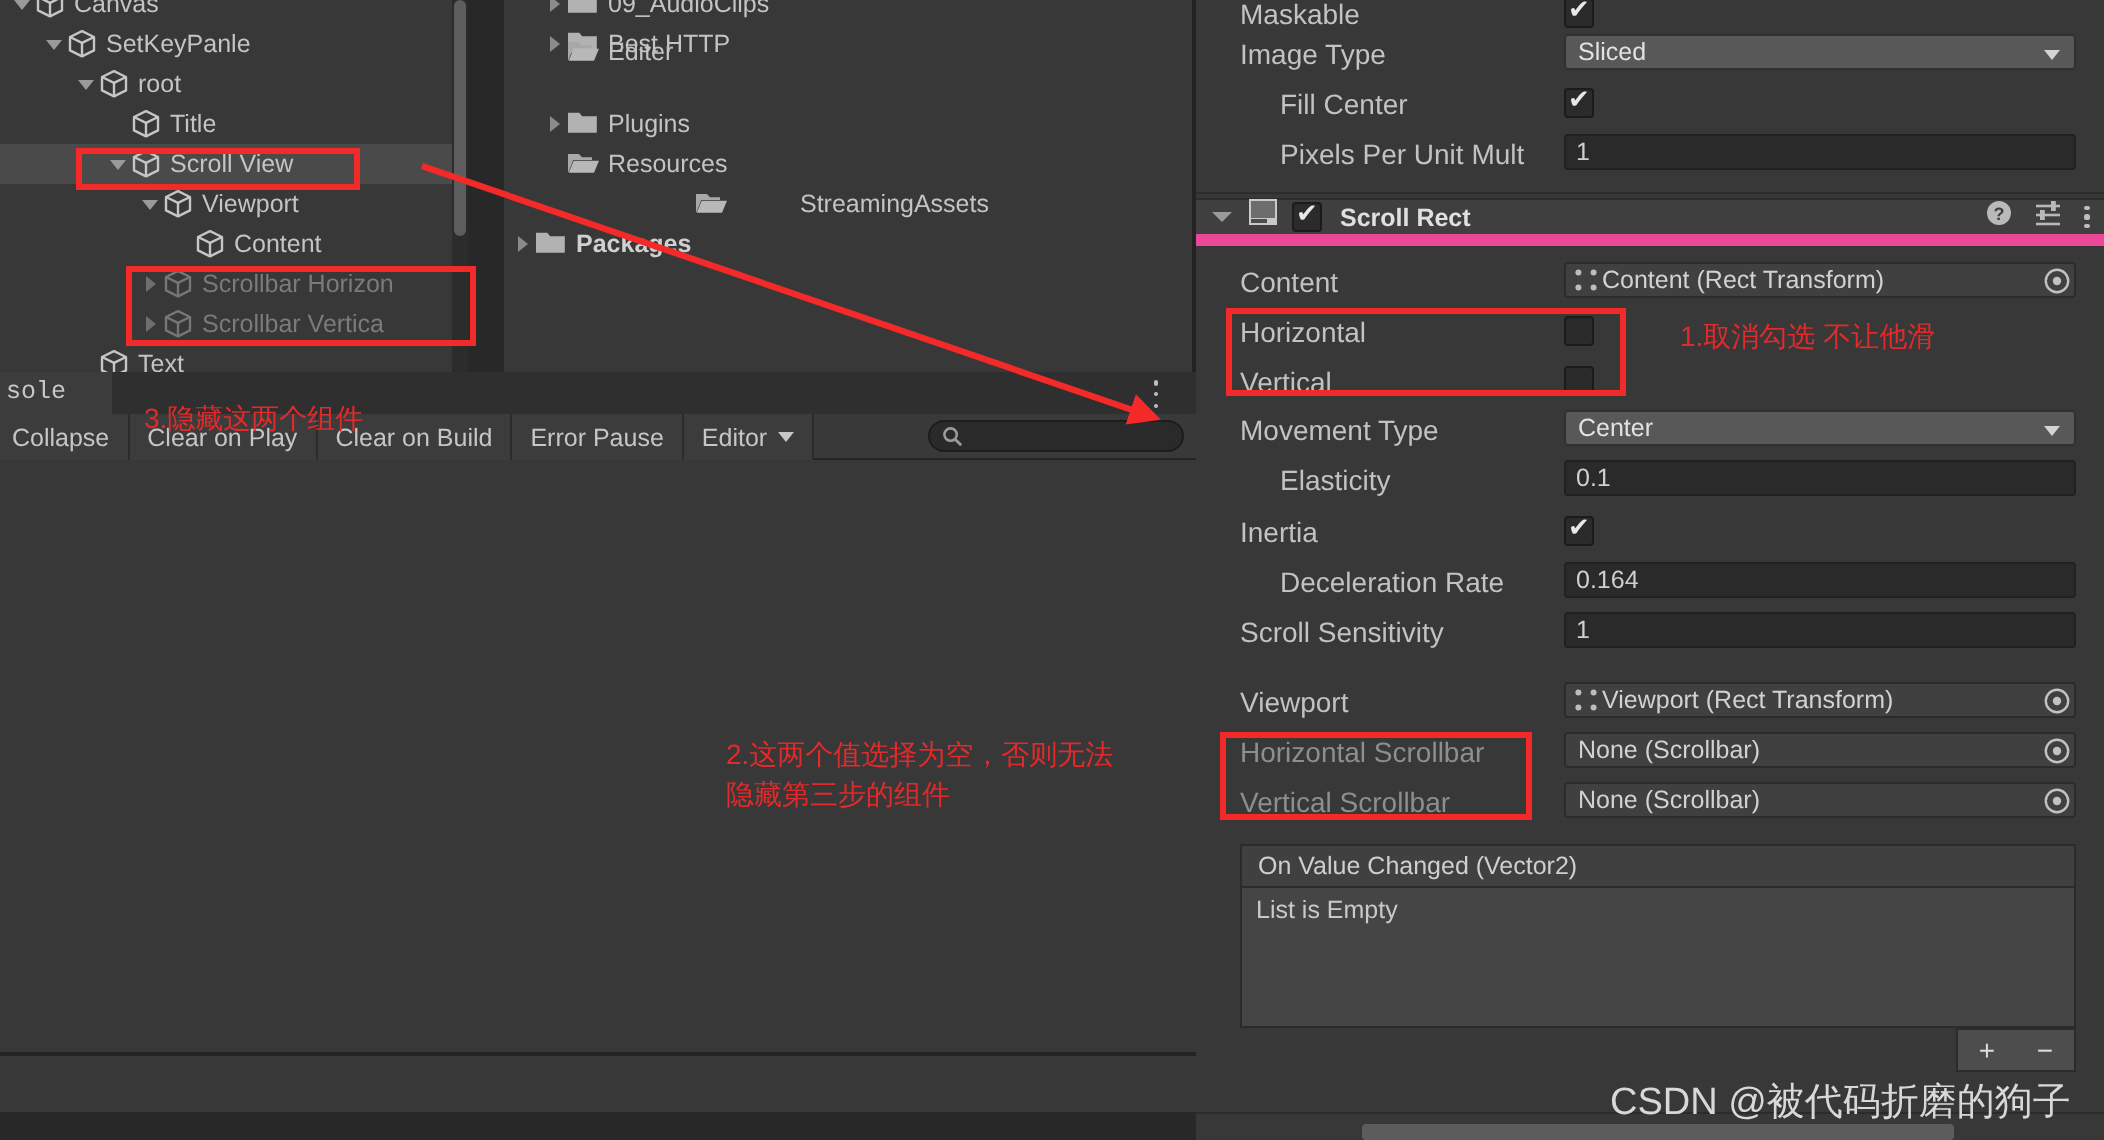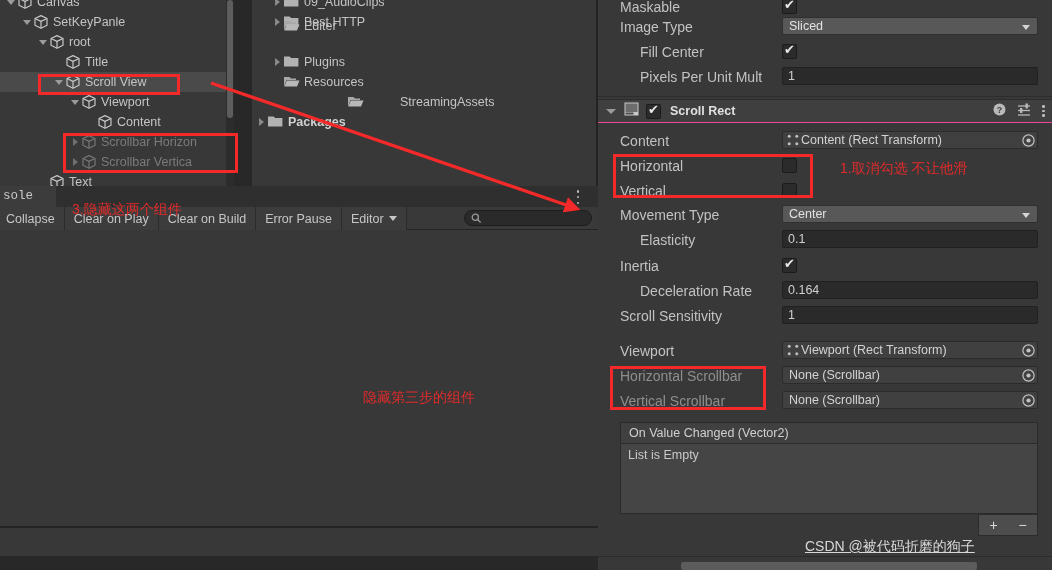--- a/index.html
+++ b/index.html
@@ -69,40 +69,40 @@
      border-left:4px solid transparent; border-right:4px solid transparent; border-top:5px solid #d4d4d4; }
   .iobj { position:absolute; height:18px; background:#404040; border:1px solid #2b2b2b;
      color:#d2d2d2; font-size:12.5px; display:flex; align-items:center; padding-left:4px; border-radius:2px; }
   .objpick { position:absolute; right:0; top:0; width:18px; height:16px;
      display:flex; align-items:center; justify-content:center; }
   .chk { position:absolute; width:15px; height:15px; background:#2b2b2b; border:1px solid #1b1b1b; border-radius:2px; }
   .chk.on::after { content:"✔"; position:absolute; left:1px; top:-3px; font-size:13px; color:#e8e8e8; }
   .sep { position:absolute; left:0; width:454px; height:1px; background:#2d2d2d; }
 
   #comp-header { position:absolute; left:0; top:99px; width:454px; height:24px; background:#3f3f3f;
-     border-top:1px solid #2c2c2c; border-bottom:1px solid #ec4899; display:flex; align-items:center; }
+     border-top:1px solid #2c2c2c; border-bottom:6px solid #ec4899; display:flex; align-items:center; }
   #comp-title { color:#e0e0e0; font-size:12.5px; font-weight:bold; }
 
   #evtbox { position:absolute; left:22px; top:422px; width:418px; height:92px; }
   #evt-head { position:absolute; left:0; top:0; width:418px; height:22px; background:#404040;
      border:1px solid #2b2b2b; color:#cfcfcf; font-size:12.5px; display:flex; align-items:center; padding-left:8px; }
   #evt-body { position:absolute; left:0; top:22px; width:418px; height:70px; background:#454545;
      border:1px solid #2b2b2b; border-top:none; }
   #evt-empty { position:absolute; left:8px; top:26px; color:#c9c9c9; font-size:12.5px; }
   #evt-btns { position:absolute; left:358px; top:92px; width:60px; height:22px; background:#4d4d4d;
      border:1px solid #2b2b2b; display:flex; align-items:center; }
   .evtbtn { flex:1; text-align:center; color:#dcdcdc; font-size:14px; line-height:20px; }
   #insp-bottom-line { position:absolute; left:0; top:556px; width:454px; height:1px; background:#2b2b2b; }
   #insp-foot { position:absolute; left:0; top:557px; width:454px; height:13px; background:#383838; }
   #foot-bar { position:absolute; left:83px; top:562px; width:296px; height:8px; background:#5c5c5c; border-radius:2px; }
 
   
   .redbox { position:absolute; border:3px solid #f42a2a; pointer-events:none; }
   .redtext { position:absolute; color:#e32a2a; font-size:14px; white-space:pre; line-height:19px; }
-  #csdn { position:absolute; color:#d8d8d8; font-size:14px;text-decoration:underline; }
+  #csdn { position:absolute; color:#d8d8d8; font-size:19px; }
   svg.overlay { position:absolute; left:0; top:0; width:1052px; height:570px; pointer-events:none; }
 </style>
 </head>
 <body>
 
 <div id="root">
 
   <div class="pane" id="hierarchy">
       <div class="hrow" style="top: -8px;">
         <span style="width:6px;flex:0 0 6px;"></span>
@@ -503,17 +503,18 @@
     </defs>
     <line x1="211" y1="83" x2="572" y2="207" stroke="#f42a2a" stroke-width="3.2" marker-end="url(#ah)"></line>
   </svg>
 
   <div class="redbox" style="left:38px;  top:74px;  width:142px; height:21px;"></div>
   <div class="redbox" style="left:63px;  top:133px; width:175px; height:40px;"></div>
   <div class="redbox" style="left:613px; top:154px; width:200px; height:44px;"></div>
   <div class="redbox" style="left:610px; top:366px; width:156px; height:44px;"></div>
 
   <div class="redtext" style="left:72px; top:200px;">3.隐藏这两个组件</div>
+  <div class="redtext" style="left:363px; top:368px;">2.这两个值选择为空，否则无法</div>
   <div class="redtext" style="left:363px; top:388px;">隐藏第三步的组件</div>
   <div class="redtext" style="left:840px; top:159px;">1.取消勾选 不让他滑</div>
 
   <div id="csdn" style="left:805px; top:538px;">CSDN @被代码折磨的狗子</div>
 </div>
 
 </body></html>

